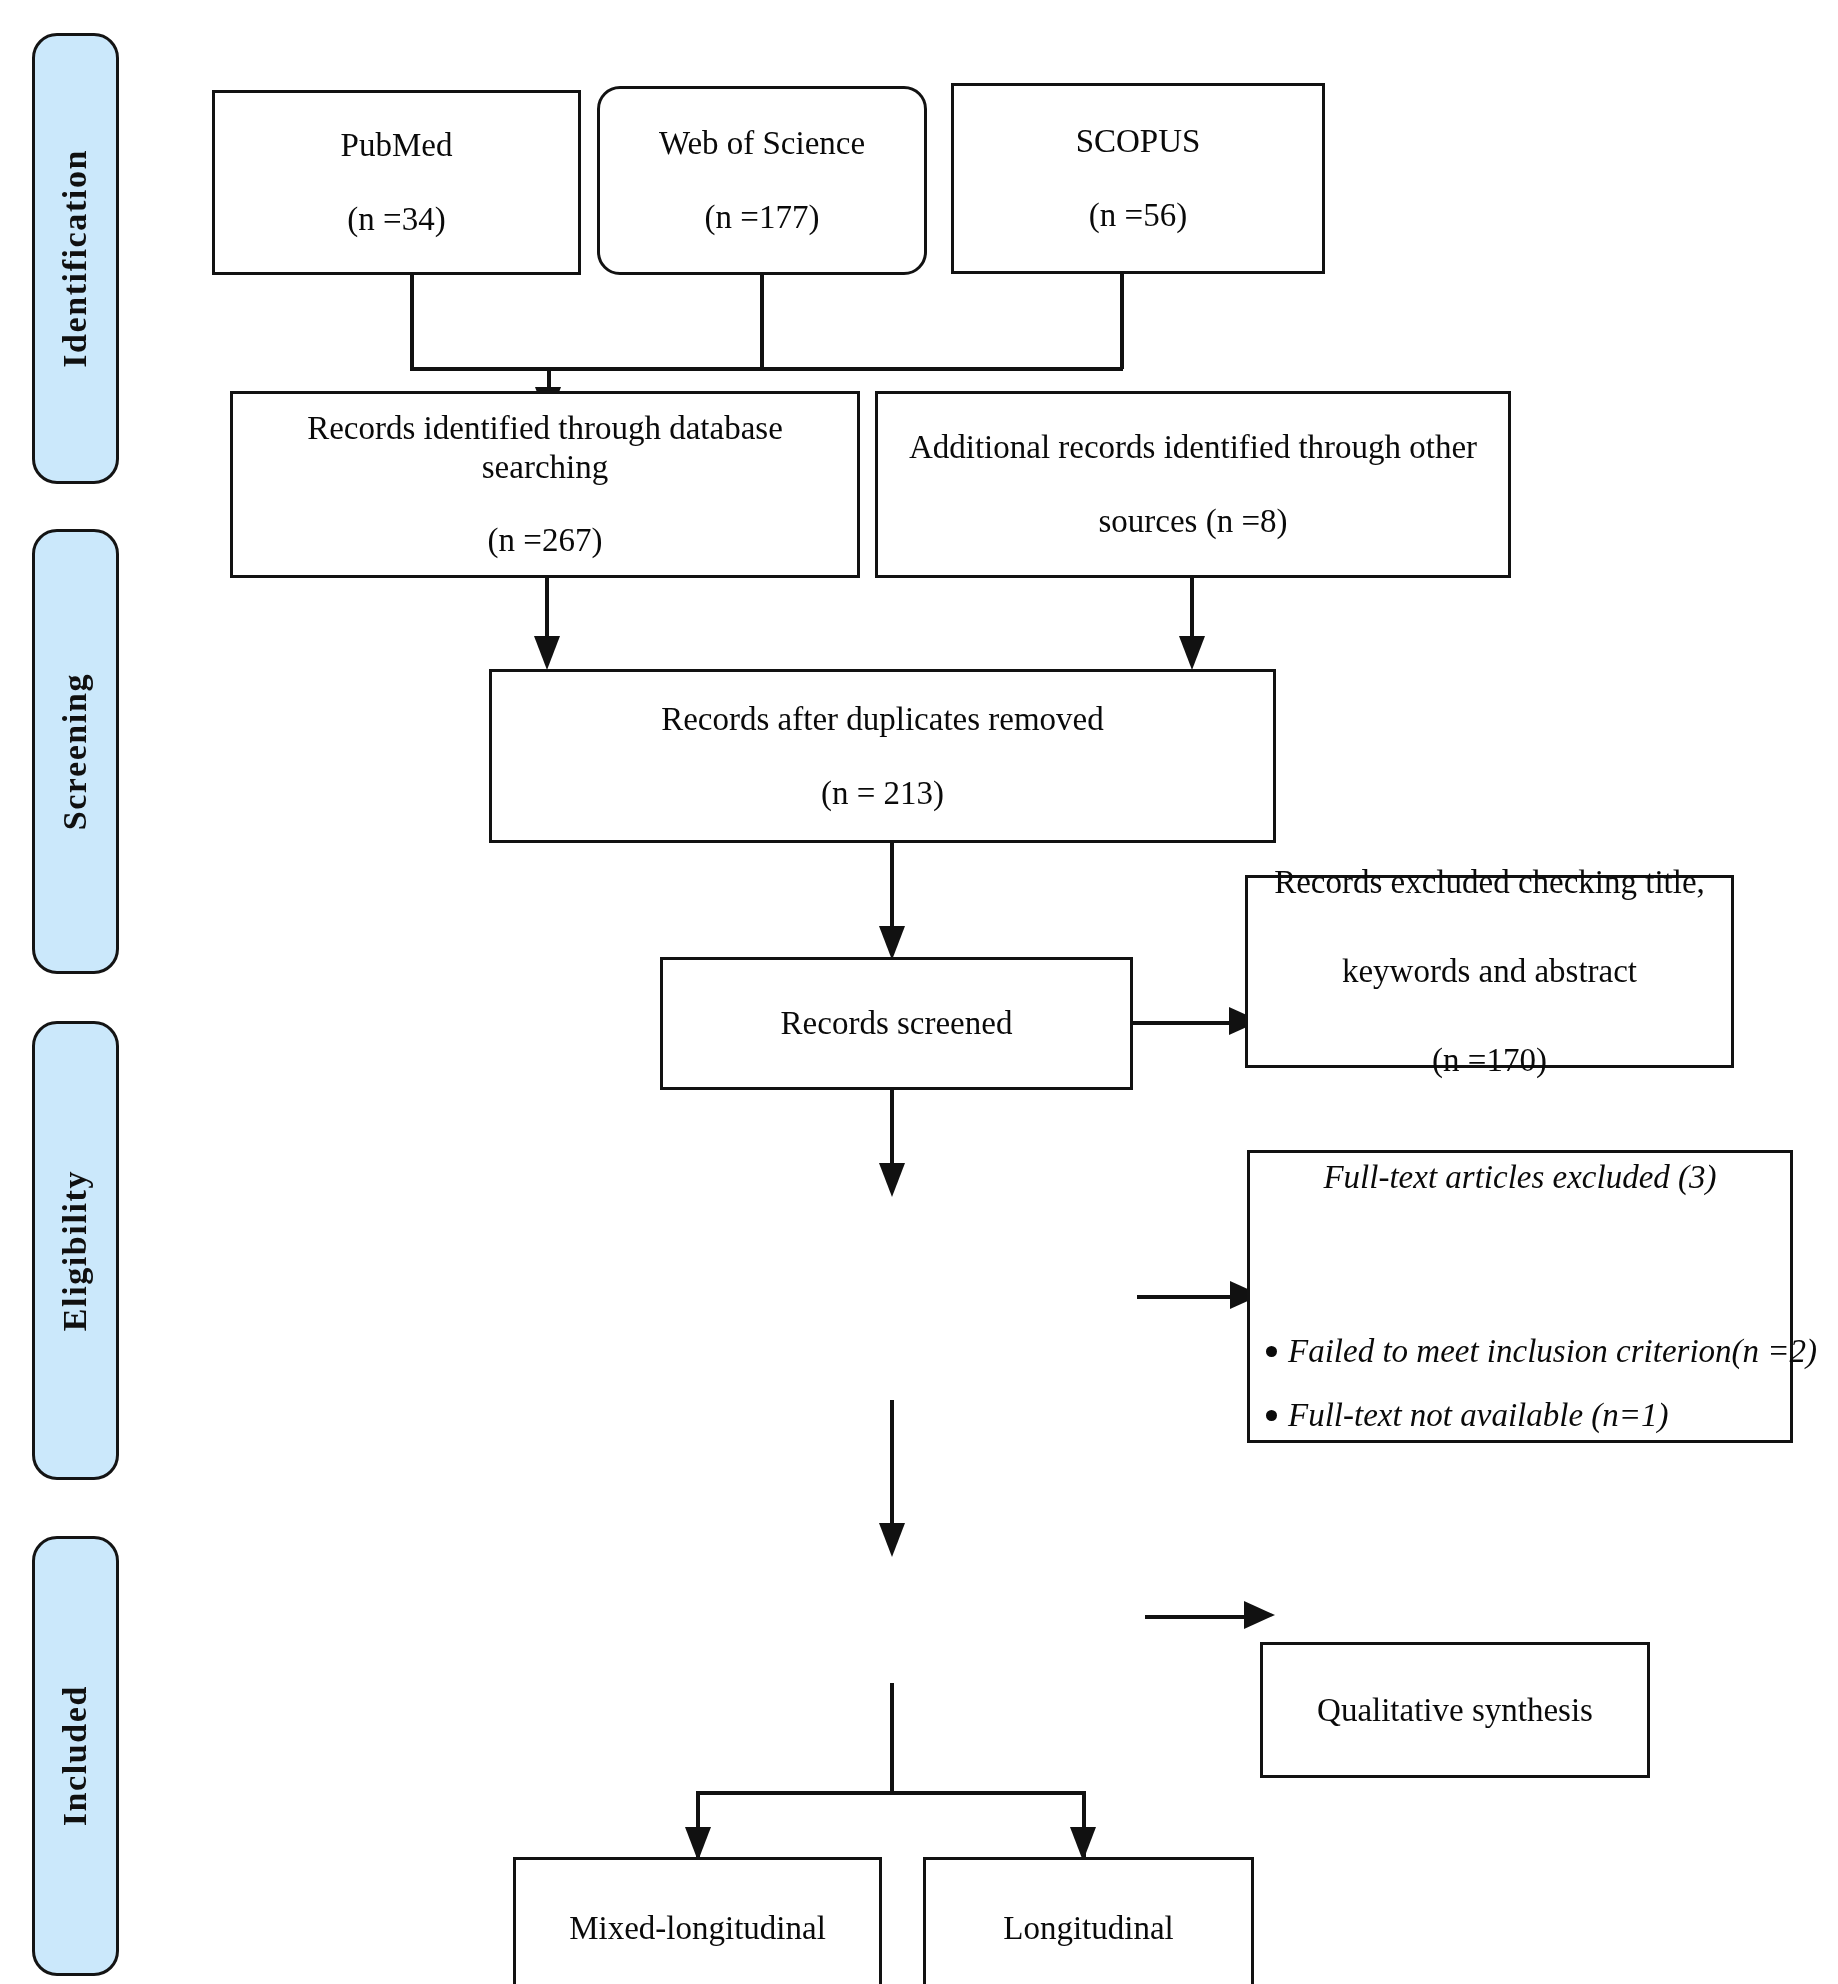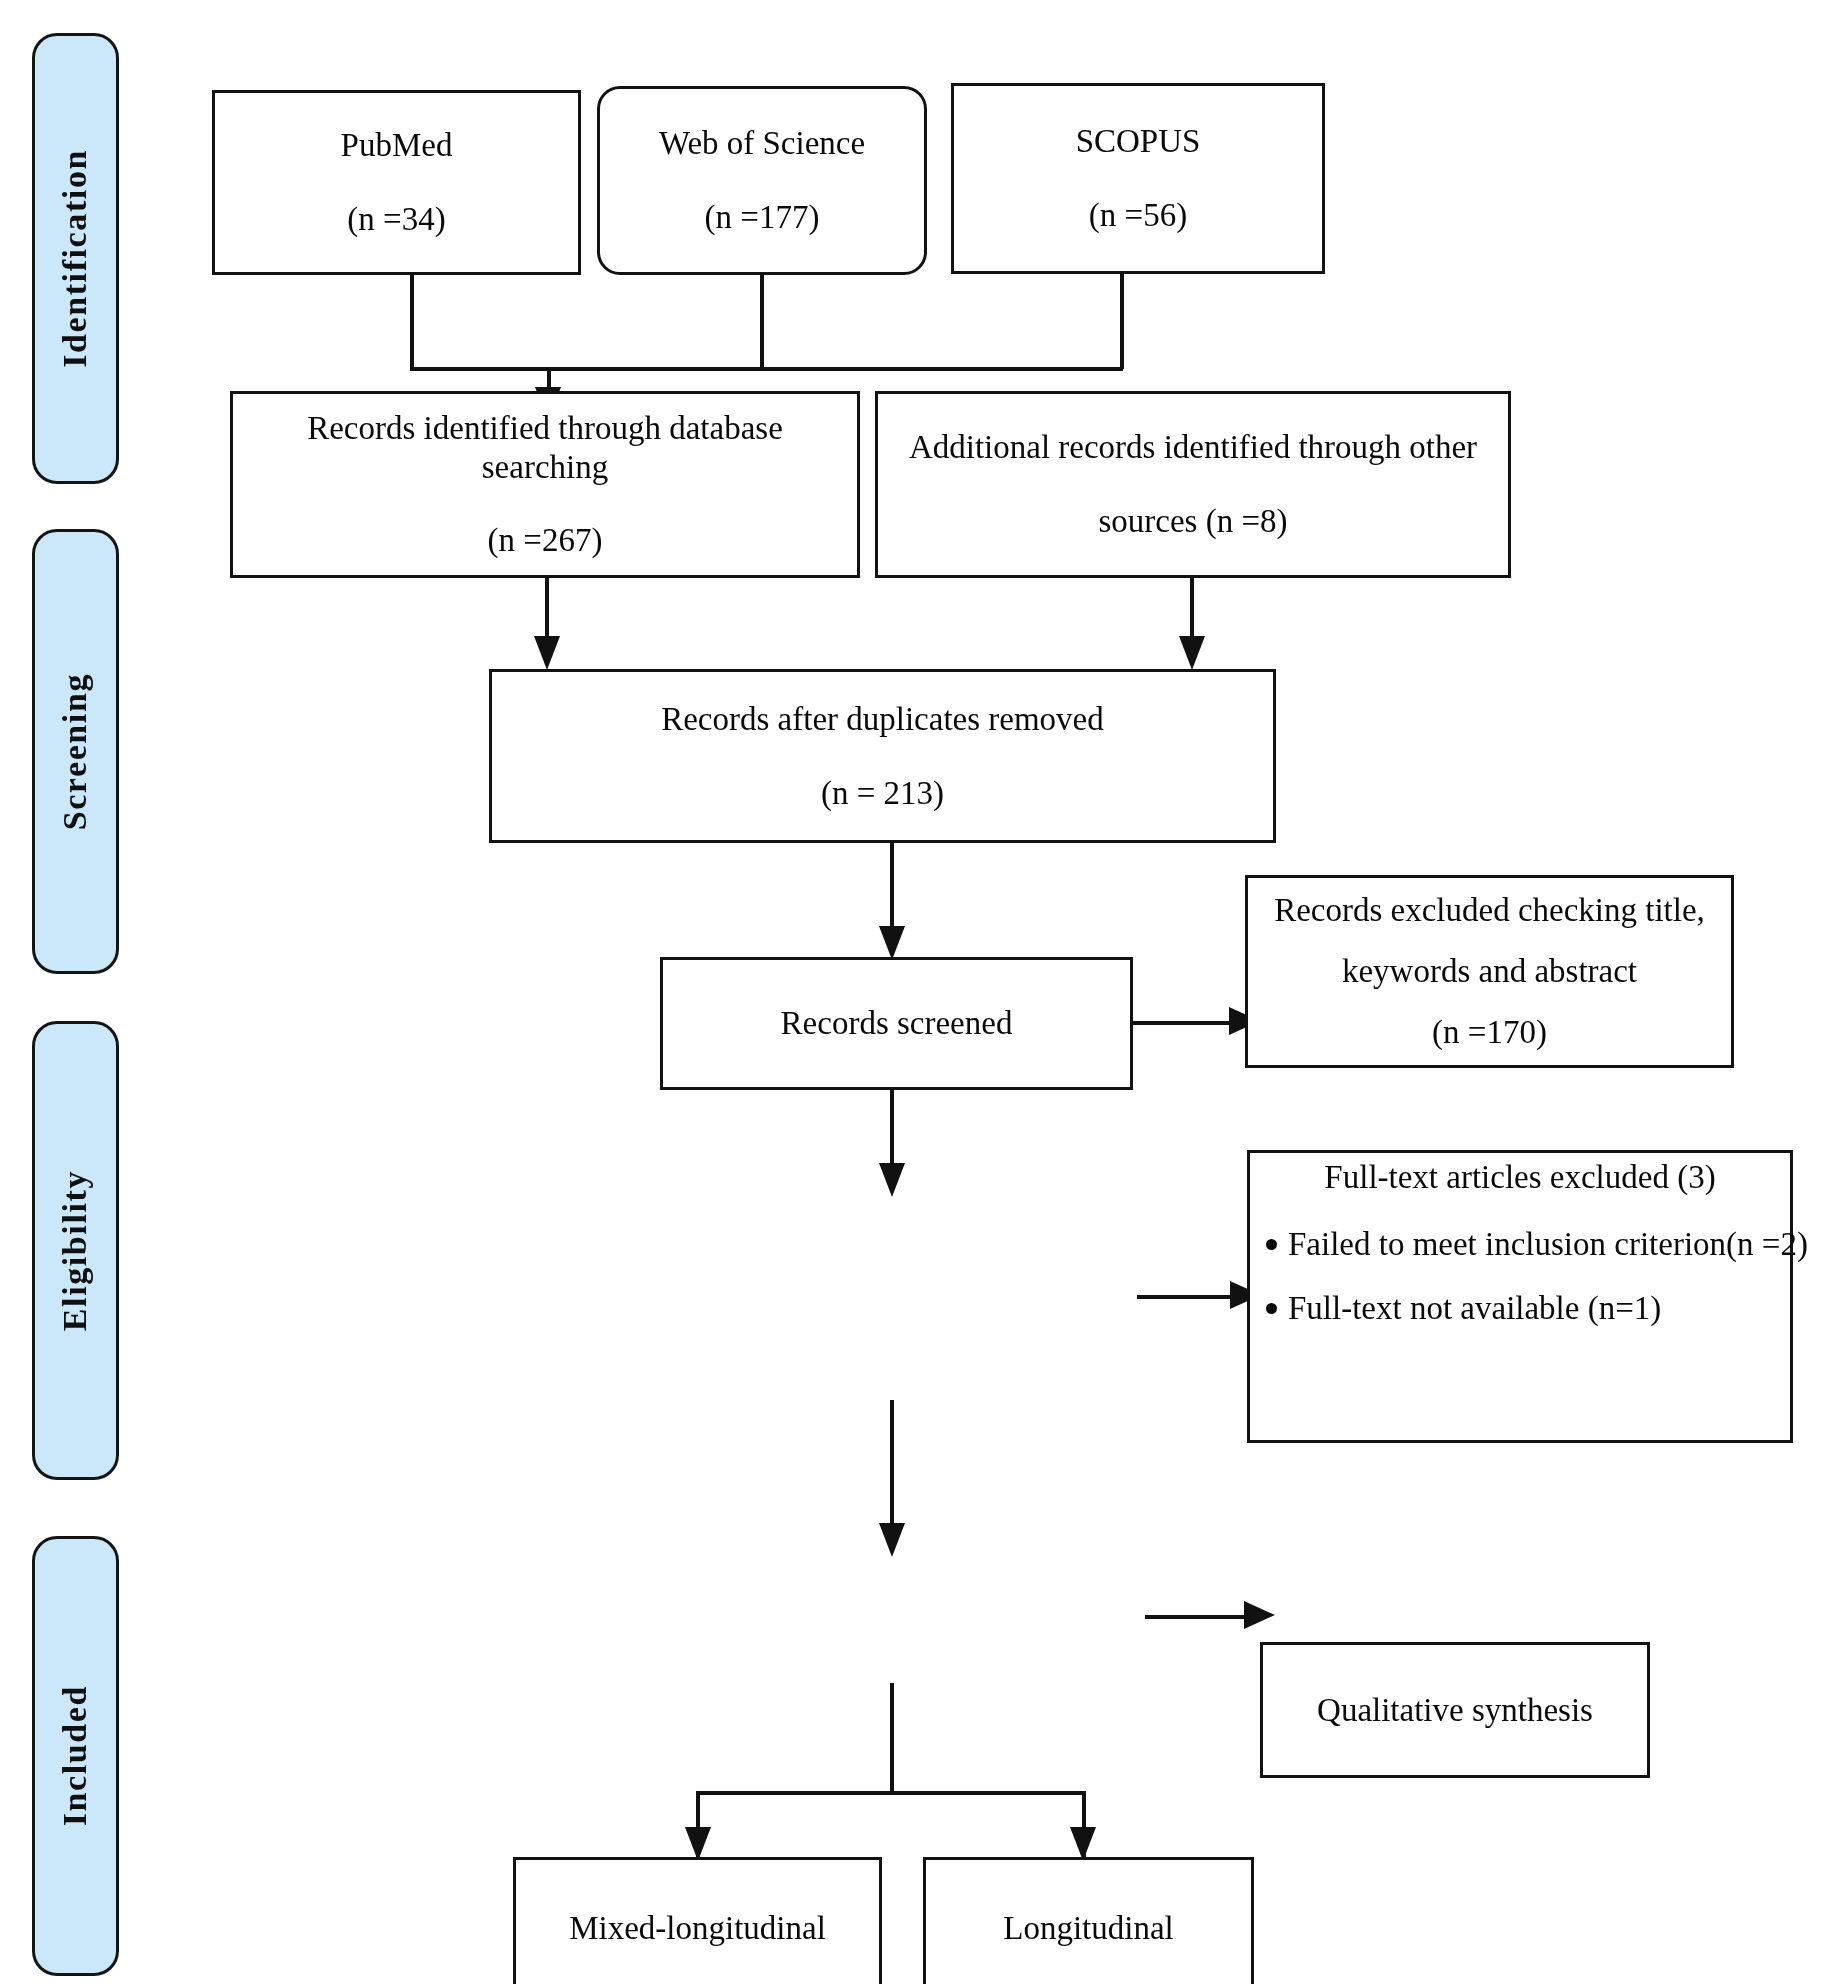--- a/index.html
+++ b/index.html
@@ -61,22 +61,23 @@
   }
   .node .ln + .ln {
     margin-top: 35px;
   }
   .node.tight .ln + .ln {
     margin-top: 22px;
   }
 
   
   .node.bulleted {
-    justify-content: flex-start;
+    justify-content: space-between;
     padding: 5.4px 14px;
+    font-style: italic;
   }
   .node.bulleted .hdr {
     display: block;
     width: 100%;
     text-align: center;
     margin-bottom: 28px;
   }
   .node.bulleted ul {
     list-style: none;
     margin: 0;
@@ -197,21 +198,21 @@
   <div class="conn-v" style="left:890px; top:843px; height:99px;"></div>
   <div class="arrow-down" style="left:879px; top:926px;"></div>
 
   <div class="node" style="left:660px; top:957px; width:473px; height:133px;">
     <span class="ln">Records screened</span>
   </div>
 
   <div class="conn-h" style="left:1133px; top:1021px; width:100px;"></div>
   <div class="arrow-right" style="left:1229px; top:1007px;"></div>
 
-  <div class="node tight" style="left:1245px; top:875px; width:489px; height:193px;">
+  <div class="node tight" style="left:1245px; top:875px; width:489px; height:193px;gap:28px;">
     <span class="ln">Records excluded checking title,</span>
     <span class="ln">keywords and abstract</span>
     <span class="ln">(n =170)</span>
   </div>
 
   <div class="conn-v" style="left:890px; top:1089px; height:92px;"></div>
   <div class="arrow-down" style="left:879px; top:1163px;"></div>
 
 
   <div class="conn-h" style="left:1137px; top:1295px; width:98px;"></div>

